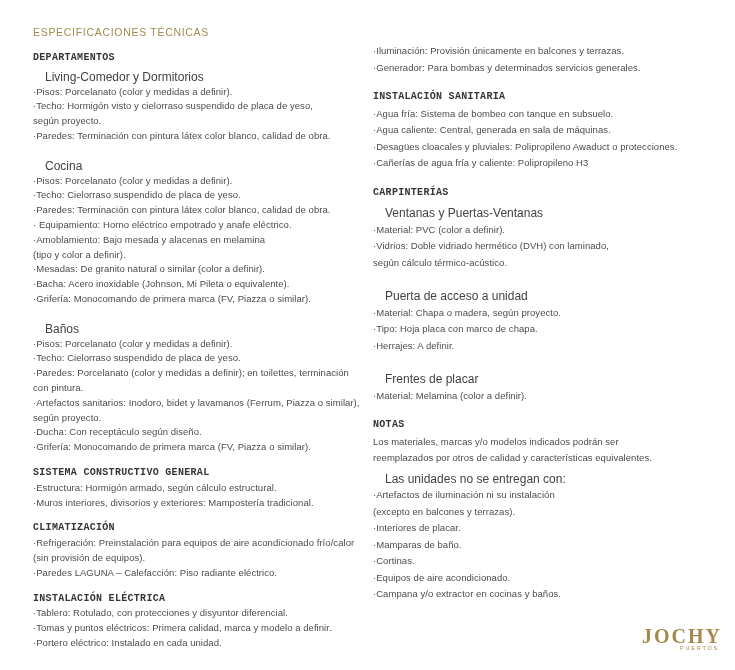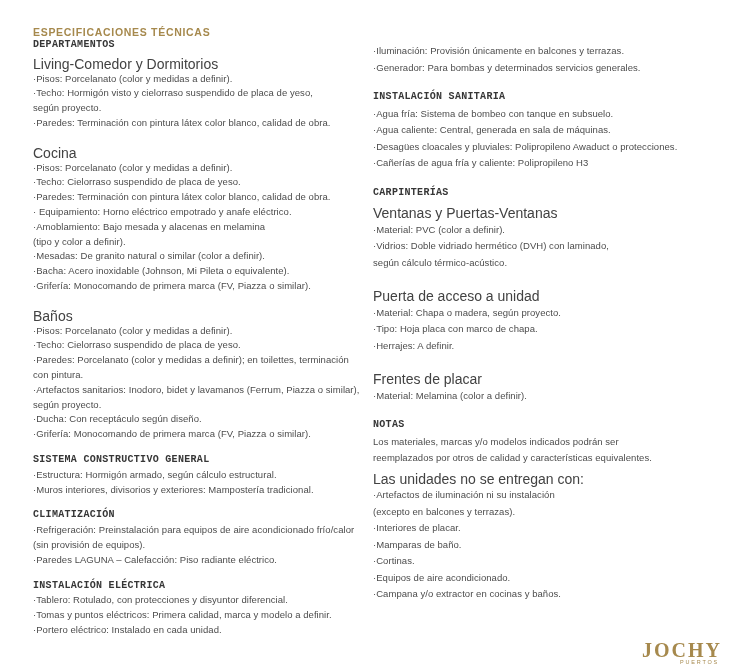--- a/index.html
+++ b/index.html
@@ -6,35 +6,35 @@
   body{
     width:735px;height:670px;position:relative;overflow:hidden;
     font-family:"Liberation Sans",sans-serif;color:#4c4c4c;
     -webkit-font-smoothing:antialiased;
   }
   .page{padding:26px 0 0 33px;position:relative;width:702px;height:644px;}
   .cols{display:flex;align-items:flex-start;}
   .col-left{width:340px;flex:0 0 340px;}
   .col-right{flex:1;padding-top:17px;}
   .title{
-    font-size:10.5px;font-weight:bold;letter-spacing:.7px;
-    color:#a6894d;white-space:nowrap;
+    font-size:10.5px;font-weight:normal;letter-spacing:.7px;
+    color:#a6894d;margin-bottom:13px;white-space:nowrap;
   }
   .blk{white-space:nowrap;}
   .col-left .blk{line-height:14.8px;}
   .col-right .blk{line-height:16.5px;}
   .blk-line{font-size:9.5px;letter-spacing:.05px;}
   .blk-section{
     font-size:10px;font-weight:bold;color:#363636;letter-spacing:.3px;font-family:Liberation Mono, monospace;
   }
-  .blk-subhead{font-size:14px;color:#424242;margin-top:4px;}
+  .blk-subhead{font-size:12px;color:#424242;margin-top:4px;margin-left:12px;}
   .col-left .blk-gap{height:11px;}
   .col-right .blk-gap{height:13px;}
   .logo{
-    position:absolute;right:13px;bottom:4px;text-align:right;
+    position:absolute;right:13px;bottom:18px;text-align:right;
     color:#a6894d;
   }
   .logo-name{
     font-family:"Liberation Serif",serif;font-weight:bold;
     font-size:20px;letter-spacing:2px;line-height:18px;
   }
   .logo-sub{
     font-family:"Liberation Sans",sans-serif;font-size:5.5px;
     letter-spacing:1.8px;padding-right:3px;line-height:7px;
   }

